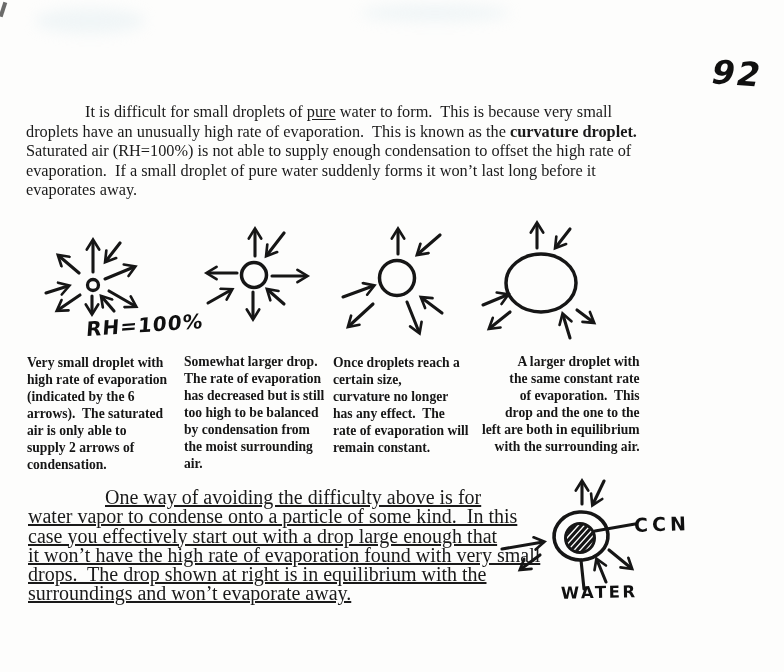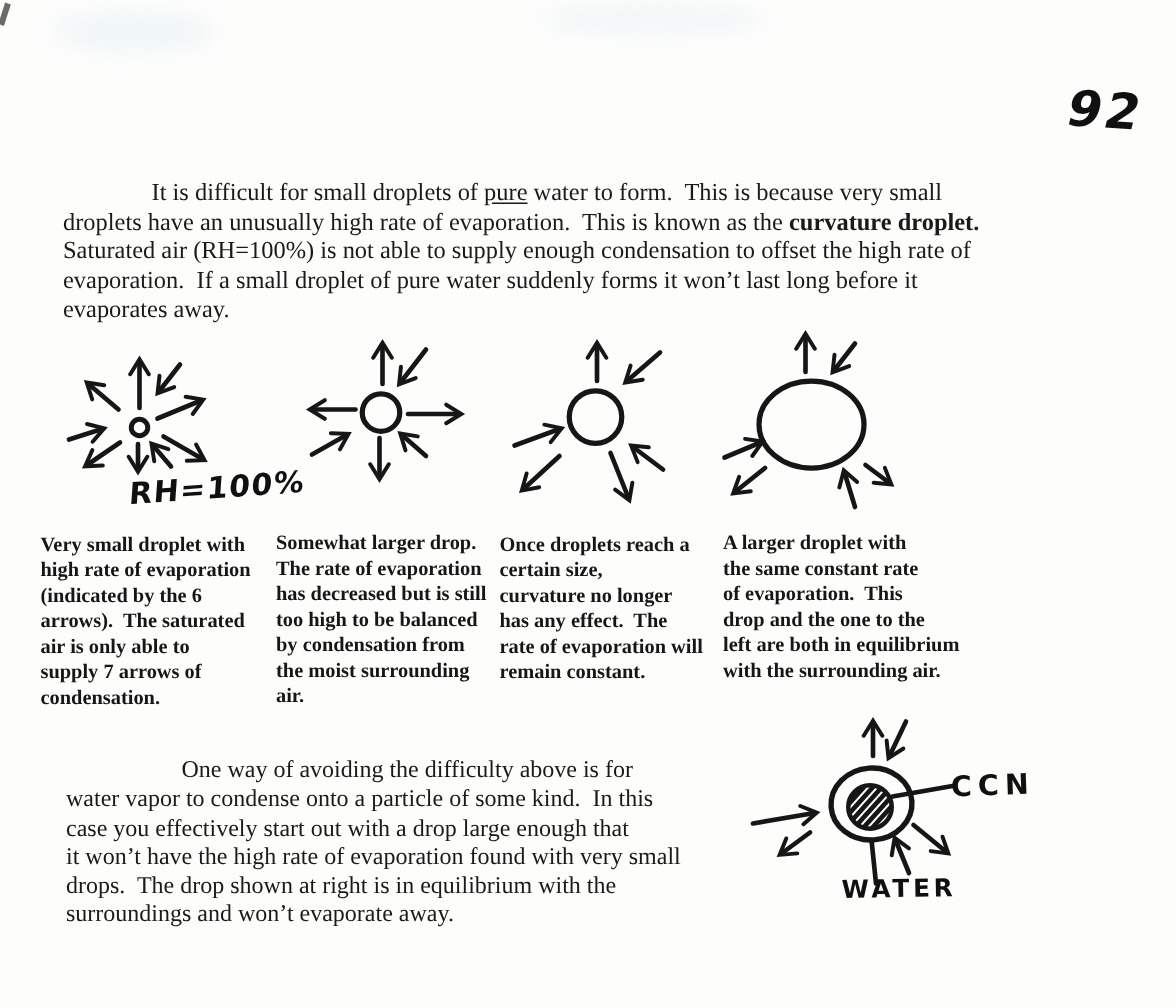--- a/index.html
+++ b/index.html
@@ -3,30 +3,30 @@
 <meta charset="utf-8">
 <style>
   html,body{margin:0;padding:0;background:#ffffff;}
   .page{
     position:relative;width:784px;height:672px;overflow:hidden;
     background:#fdfdfc;color:#1a1a1a;
     font-family:"Liberation Serif", serif;
   }
   .smudge{position:absolute;background:#d9e8ee;border-radius:50%;filter:blur(7px);opacity:.35;}
   .corner-mark{position:absolute;left:1px;top:2px;width:4px;height:15px;background:#3a3a3a;transform:rotate(18deg);opacity:.75;}
-  .typeset{white-space:pre-wrap;margin:16px;}
+  .typeset{white-space:pre-wrap;margin:0;}
   #intro{position:absolute;left:26px;top:102px;width:708px;font-size:16.3px;line-height:19.6px;text-indent:59px;}
   #intro .u{text-decoration:underline;text-underline-offset:2px;}
   #intro .b{font-weight:bold;}
-  #bottom{position:absolute;left:28px;top:488px;width:524px;font-size:16px;line-height:19.3px;text-indent:77px;}
+  #bottom{position:absolute;left:28px;top:488px;width:524px;font-size:20px;line-height:19.3px;text-indent:77px;text-decoration:underline;}
   .caption{position:absolute;font-size:13.6px;line-height:17px;font-weight:bold;white-space:pre;color:#161616;}
   #cap1{left:27px;top:354px;}
   #cap2{left:184px;top:353px;}
   #cap3{left:333px;top:354px;}
-  #cap4{left:482px;top:353px;}
+  #cap4{left:482px;top:353px;text-align:right;}
   .hand{position:absolute;font-family:"DejaVu Sans",sans-serif;font-weight:bold;color:#101010;white-space:pre;}
   #page-num{left:712px;top:54px;font-size:33px;transform:rotate(4deg) skewX(-10deg);letter-spacing:2px;}
   #rh-label{left:86px;top:313px;font-size:20px;transform:rotate(-4deg) skewX(-8deg);letter-spacing:1px;}
   #ccn-label{left:634px;top:513px;font-size:19px;letter-spacing:4px;transform:rotate(-2deg);}
   #water-label{left:561px;top:583px;font-size:16.5px;letter-spacing:2.5px;transform:rotate(-1deg);}
   svg.diag{position:absolute;overflow:visible;}
   svg.diag line, svg.diag path.arrow{stroke:#161616;stroke-width:3.1;stroke-linecap:round;fill:none;}
   svg.diag .outline{stroke:#161616;fill:none;}
 </style>
 </head>
@@ -126,21 +126,21 @@
       <line x1="8" y1="84" x2="32" y2="74" marker-end="url(#m4)"></line>
       <line x1="95" y1="117" x2="88" y2="94" marker-end="url(#m4)"></line>
     </g>
   </svg>
 
   <div class="caption" id="cap1">Very small droplet with
 high rate of evaporation
 (indicated by the 6
 arrows).  The saturated
 air is only able to
-supply 7 arrows of
+supply 2 arrows of
 condensation.</div>
   <div class="caption" id="cap3">Once droplets reach a
 certain size,
 curvature no longer
 has any effect.  The
 rate of evaporation will
 remain constant.</div>
   <div class="caption" id="cap2">Somewhat larger drop.
 The rate of evaporation
 has decreased but is still

